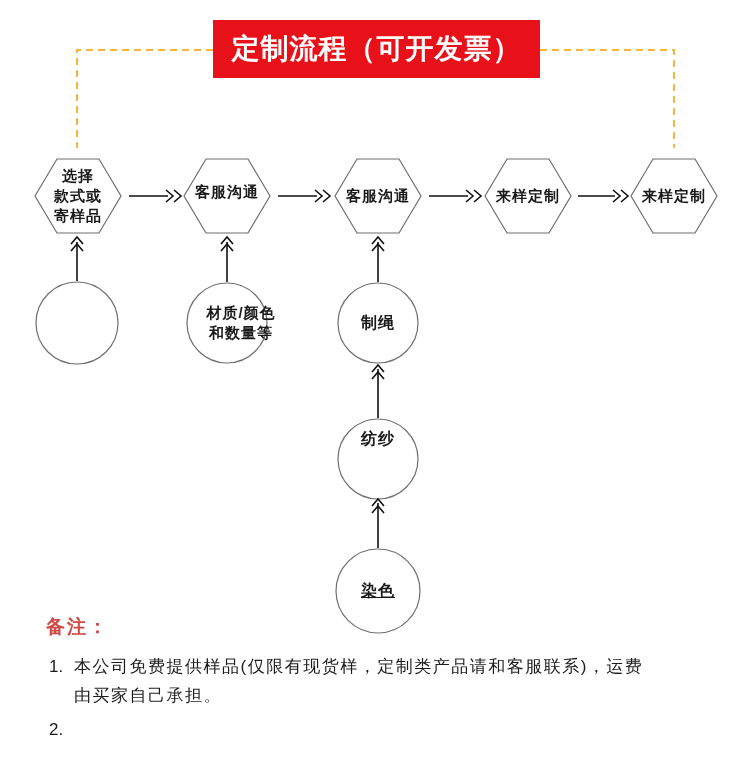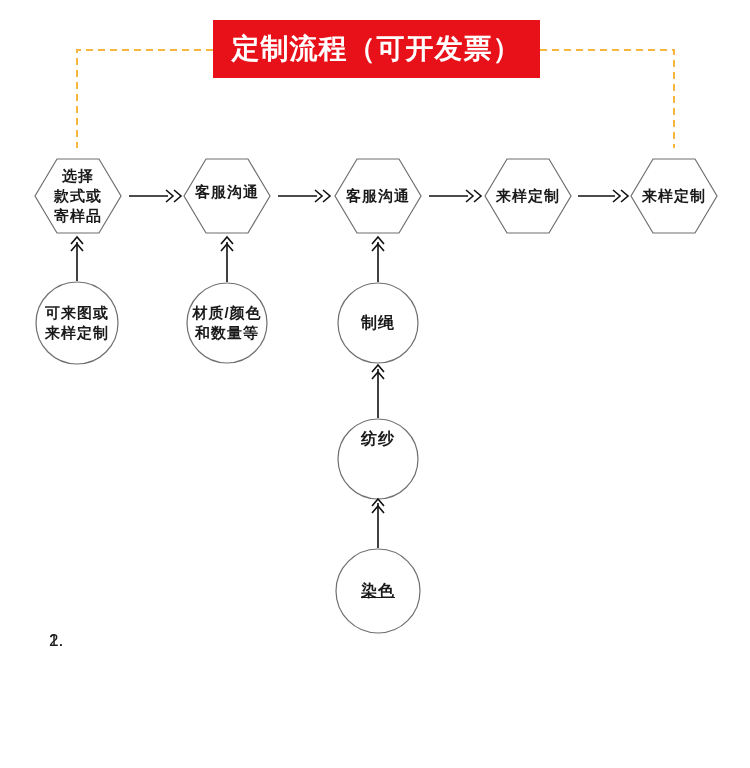--- a/index.html
+++ b/index.html
@@ -159,32 +159,33 @@
   </div>
 
   <div class="shape-label" style="left:78px; top:196px;">选择
 款式或
 寄样品</div>
   <div class="shape-label" style="left:227px; top:192px;">客服沟通</div>
   <div class="shape-label" style="left:378px; top:196px;">客服沟通</div>
   <div class="shape-label" style="left:528px; top:196px;">来样定制</div>
   <div class="shape-label" style="left:674px; top:196px;">来样定制</div>
 
-  <div class="shape-label" style="left:77px; top:323px;">可来图或
-来样定制</div>
-  <div class="shape-label" style="left:227px; top:323px;">材质/颜色
+  <div class="shape-label" style="left:241px; top:323px;">材质/颜色
 和数量等</div>
   <div class="shape-label single" style="left:378px; top:323px;">制绳</div>
   <div class="shape-label single" style="left:378px; top:439px;">纺纱</div>
   <div class="shape-label single" style="left:378px; top:591px;text-decoration:underline;">染色</div>
 
   <div class="notes">
+    <div class="notes-title">备注：</div>
     <ol class="notes-list">
       <li class="note-item">
         <span class="note-num">1.</span>
+        <span class="note-text">本公司免费提供样品(仅限有现货样，定制类产品请和客服联系)，运费
+由买家自己承担。</span>
       </li>
       <li class="note-item">
         <span class="note-num">2.</span>
       </li>
     </ol>
   </div>
 
 </div>
 
 </body></html>

